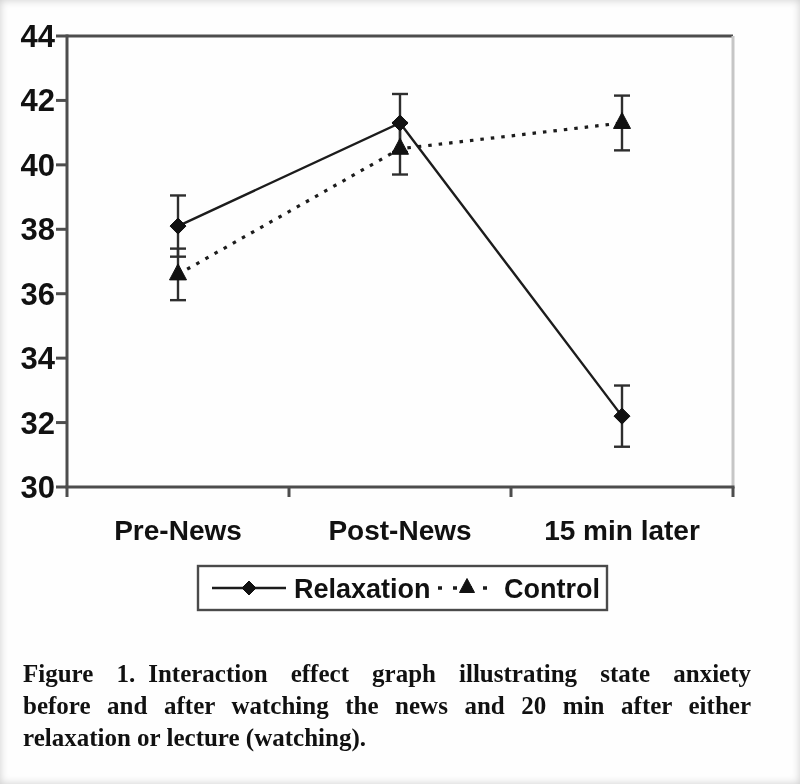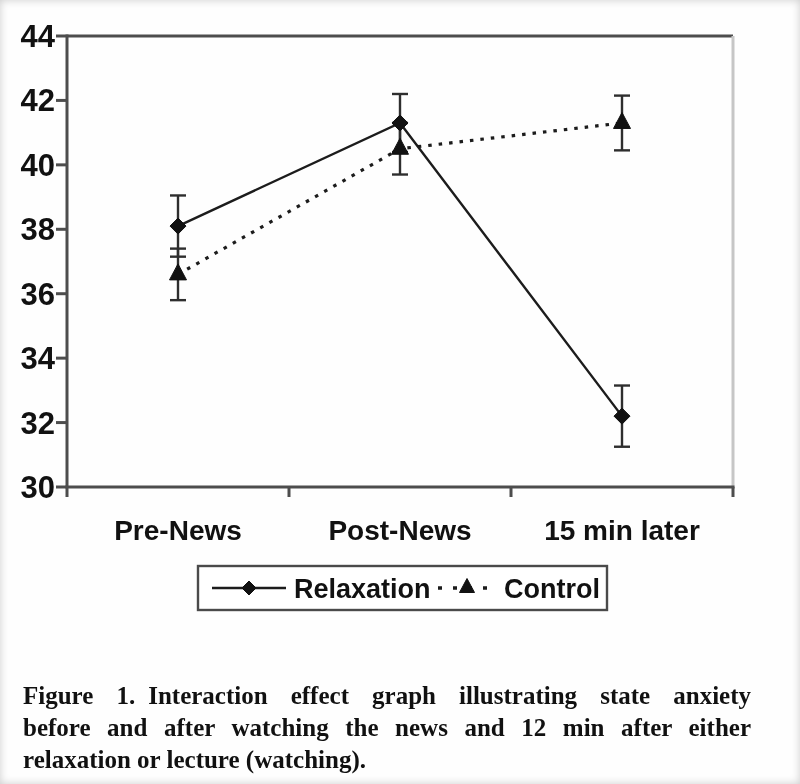--- a/index.html
+++ b/index.html
@@ -14,21 +14,21 @@
     width: 800px; height: 784px;
     background: #fefefe;
     box-shadow: inset 0 0 9px rgba(0,0,0,0.20);
   }
   .chart-wrap {
     position: absolute; left: 0; top: 0;
     width: 800px; height: 630px;
   }
   .caption {
     position: absolute;
-    left: 23px; top: 680px;
+    left: 23px; top: 658px;
     width: 728px;
     font-family: "Liberation Serif", serif;
     font-weight: bold;
     font-size: 25px;
     line-height: 32px;
     color: #111111;
   }
   .caption .cap-line { width: 100%; }
   .caption .justify-line {
     text-align: justify;
@@ -117,17 +117,17 @@
           <text x="294" y="598" font-size="27" font-weight="bold" fill="#111111">Relaxation</text>
           <line x1="438" y1="588" x2="498" y2="588" stroke="#1c1c1c" stroke-width="3.4" stroke-dasharray="4 11"></line>
           <path d="M 467 578.5 L 474.5 592.5 L 459.5 592.5 Z" fill="#111111" stroke="#111111"></path>
           <text x="504" y="598" font-size="27" font-weight="bold" fill="#111111">Control</text>
         </g>
       </svg>
   </div>
 
   <div class="caption">
     <div class="cap-line justify-line"><span class="figure-label">Figure 1.</span><span>Interaction effect graph illustrating state anxiety</span></div>
-    <div class="cap-line justify-line">before and after watching the news and 12 min after either</div>
+    <div class="cap-line justify-line">before and after watching the news and 20 min after either</div>
     <div class="cap-line plain-line">relaxation or lecture (watching).</div>
   </div>
 
 </div>
 
 </body></html>

